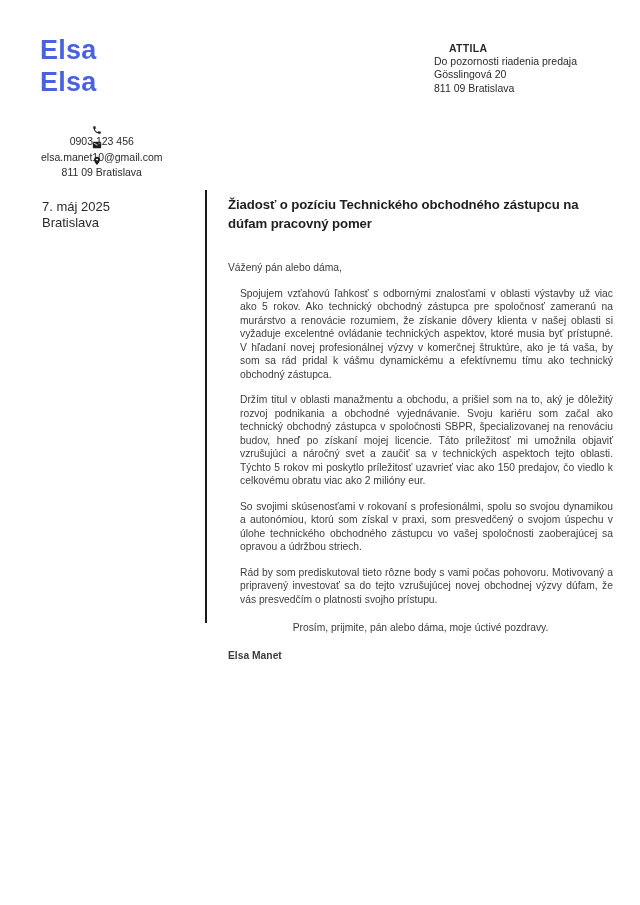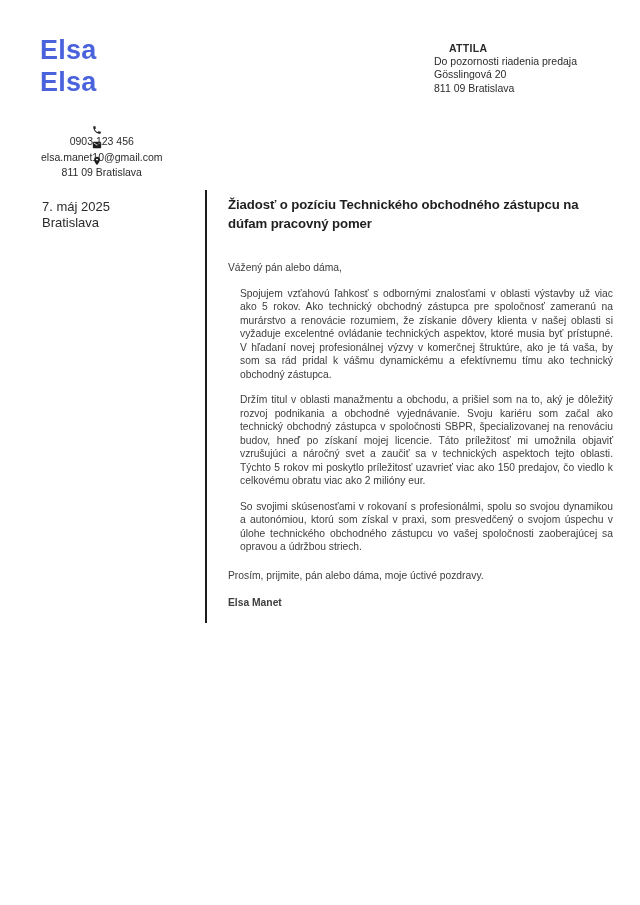--- a/index.html
+++ b/index.html
@@ -95,21 +95,21 @@
   }
   .subject {
     font-size: 13.2px;
     line-height: 18.5px;
     font-weight: 700;
     color: #1f1f1f;
     letter-spacing: -0.1px;
   }
   .greeting { margin: 28px 0 12px 0; }
   .para { margin: 0 0 12px 12px; text-align: justify; }
-  .closing { margin: 15px 0 4px 0; }
+  .closing { margin: 15px 0 4px 0; text-align: center; }
   .signature { margin: 14px 0 0 0; font-weight: bold; }
 </style>
 </head>
 <body>
 
 <div class="page">
 
   <div class="sender-name">
     <div>Elsa</div>
     <div>Elsa</div>
@@ -155,17 +155,18 @@
   </div>
 
   <div class="vrule"></div>
 
   <div class="main">
     <div class="subject">Žiadosť o pozíciu Technického obchodného zástupcu na dúfam pracovný pomer</div>
     <div class="greeting">Vážený pán alebo dáma,</div>
     <p class="para">Spojujem vzťahovú ľahkosť s odbornými znalosťami v oblasti výstavby už viac ako 5 rokov. Ako technický obchodný zástupca pre spoločnosť zameranú na murárstvo a renovácie rozumiem, že získanie dôvery klienta v našej oblasti si vyžaduje excelentné ovládanie technických aspektov, ktoré musia byť prístupné. V hľadaní novej profesionálnej výzvy v komerčnej štruktúre, ako je tá vaša, by som sa rád pridal k vášmu dynamickému a efektívnemu tímu ako technický obchodný zástupca.</p>
     <p class="para">Držím titul v oblasti manažmentu a obchodu, a prišiel som na to, aký je dôležitý rozvoj podnikania a obchodné vyjednávanie. Svoju kariéru som začal ako technický obchodný zástupca v spoločnosti SBPR, špecializovanej na renováciu budov, hneď po získaní mojej licencie. Táto príležitosť mi umožnila objaviť vzrušujúci a náročný svet a zaučiť sa v technických aspektoch tejto oblasti. Týchto 5 rokov mi poskytlo príležitosť uzavrieť viac ako 150 predajov, čo viedlo k celkovému obratu viac ako 2 milióny eur.</p>
     <p class="para">So svojimi skúsenosťami v rokovaní s profesionálmi, spolu so svojou dynamikou a autonómiou, ktorú som získal v praxi, som presvedčený o svojom úspechu v úlohe technického obchodného zástupcu vo vašej spoločnosti zaoberajúcej sa opravou a údržbou striech.</p>
+    <p class="para">Rád by som prediskutoval tieto rôzne body s vami počas pohovoru. Motivovaný a pripravený investovať sa do tejto vzrušujúcej novej obchodnej výzvy dúfam, že vás presvedčím o platnosti svojho prístupu.</p>
     <div class="closing">Prosím, prijmite, pán alebo dáma, moje úctivé pozdravy.</div>
     <div class="signature">Elsa Manet</div>
   </div>
 
 </div>
 
 </body></html>

